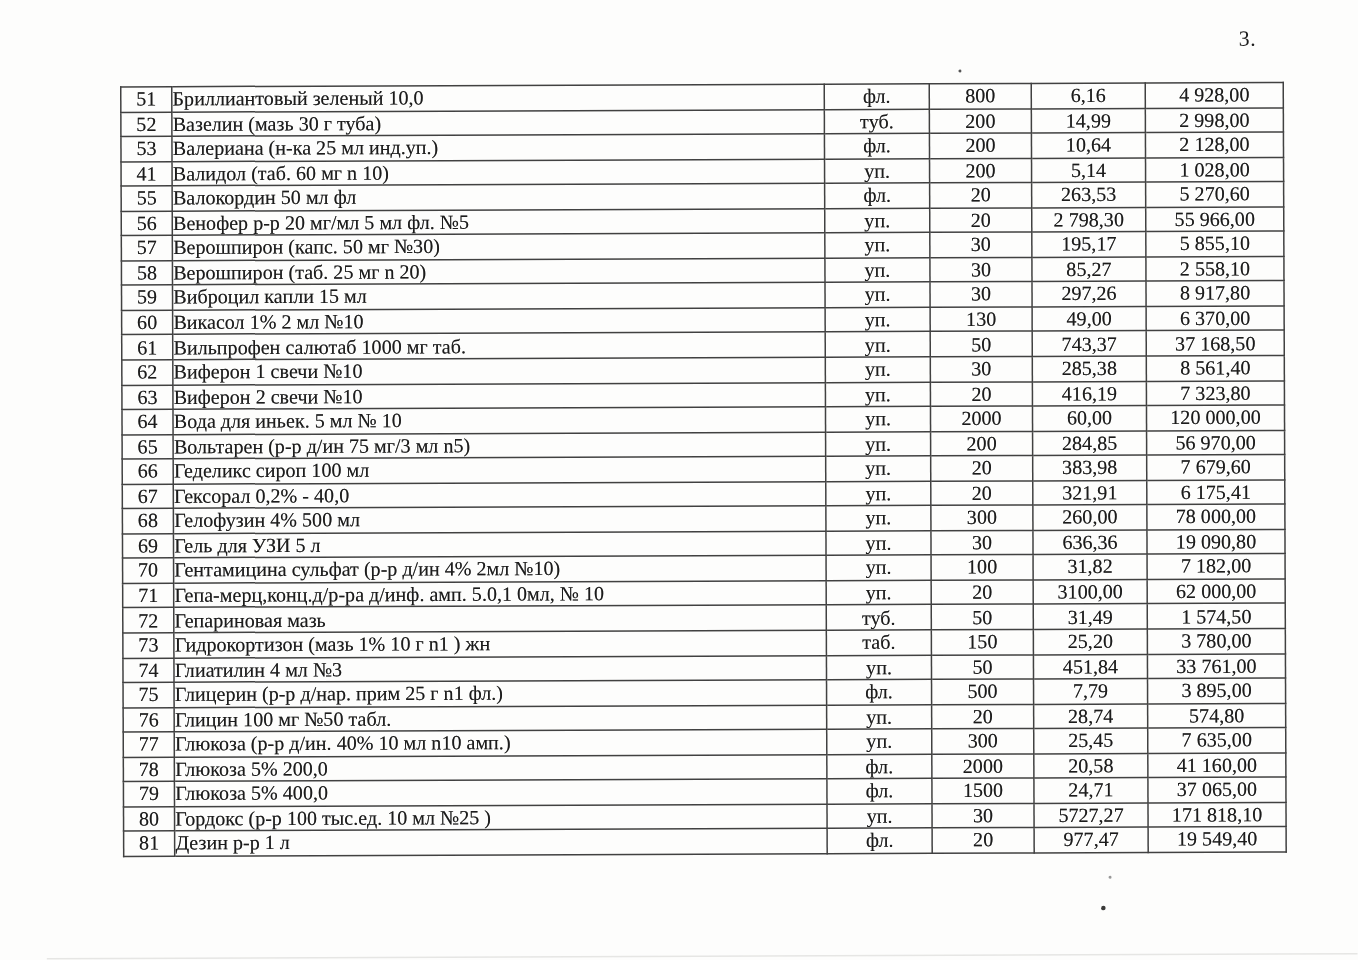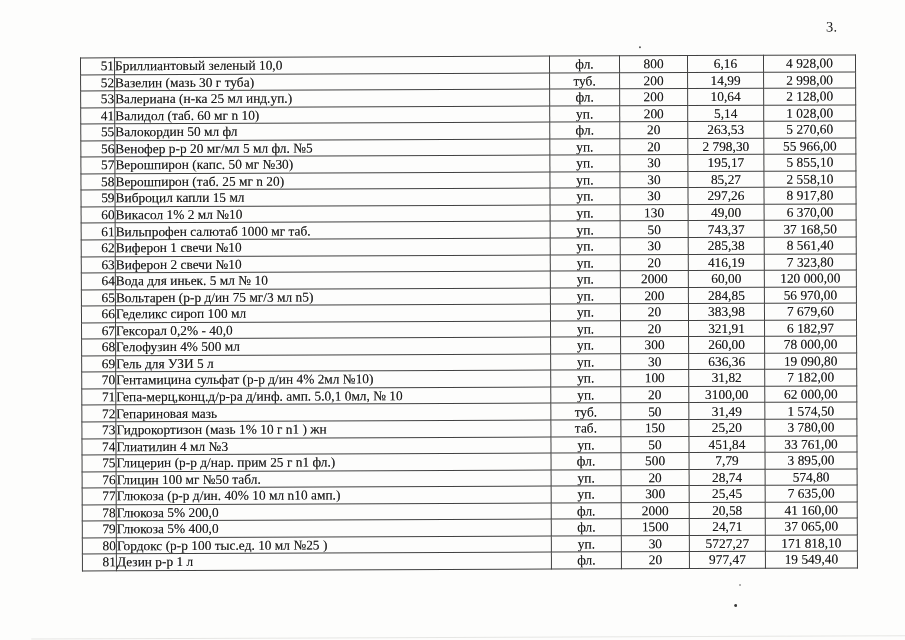--- a/index.html
+++ b/index.html
@@ -38,21 +38,21 @@
     border: 1px solid #414141;
     height: 15.55px;
     padding: 0;
     font-size: 13.4px;
     line-height: 1.0;
     white-space: nowrap;
     overflow: hidden;
     vertical-align: middle;
     text-shadow: 0 0 0.4px rgba(20,20,20,0.55);
   }
-  td.c0 { text-align: right; }
+  td.c0 { text-align: center; }
   td.c1 { text-align: left; padding-left: 7px; }
   td.c2, td.c3, td.c4, td.c5 { text-align: center; }
   col.w0 { width: 34px; }
   col.w1 { width: 435px; }
   col.w2 { width: 70px; }
   col.w3 { width: 68px; }
   col.w4 { width: 76px; }
   col.w5 { width: 92px; }
   
   .artifact {
@@ -217,21 +217,21 @@
           <td class="c3">20</td>
           <td class="c4">383,98</td>
           <td class="c5">7 679,60</td>
         </tr>
         <tr>
           <td class="c0">67</td>
           <td class="c1">Гексорал 0,2% - 40,0</td>
           <td class="c2">уп.</td>
           <td class="c3">20</td>
           <td class="c4">321,91</td>
-          <td class="c5">6 182,97</td>
+          <td class="c5">6 175,41</td>
         </tr>
         <tr>
           <td class="c0">68</td>
           <td class="c1">Гелофузин 4% 500 мл</td>
           <td class="c2">уп.</td>
           <td class="c3">300</td>
           <td class="c4">260,00</td>
           <td class="c5">78 000,00</td>
         </tr>
         <tr>

